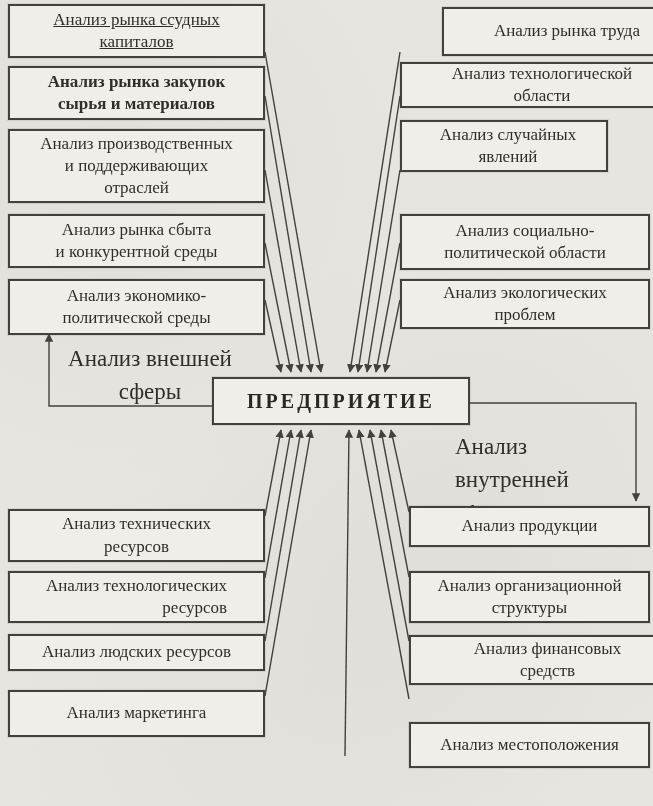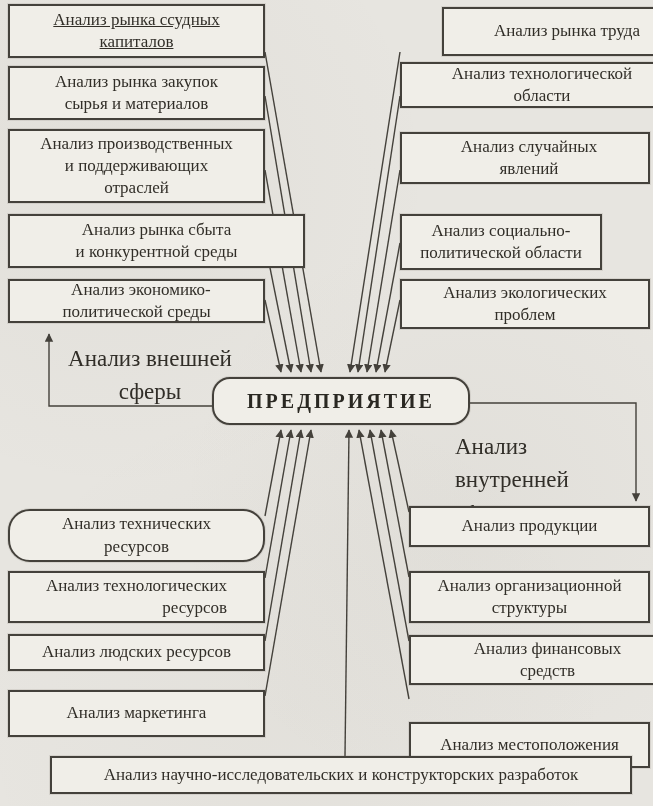--- a/index.html
+++ b/index.html
@@ -85,64 +85,63 @@
     <line x1="345" y1="756" x2="349" y2="430" marker-end="url(#ah)"></line>
 
     <polyline points="212,406 49,406 49,334" marker-end="url(#ah)"></polyline>
 
     <polyline points="470,403 636,403 636,501" marker-end="url(#ah)"></polyline>
   </svg>
 
   <div>
     <div class="box" style="left:8px;top:4px;width:257px;height:54px;text-decoration:underline;">Анализ рынка ссудных
 капиталов</div>
-    <div class="box" style="left:8px;top:66px;width:257px;height:54px;">Анализ рынка закупок
+    <div class="box" style="left:8px;top:66px;width:257px;height:54px;font-weight:bold;">Анализ рынка закупок
 сырья и материалов</div>
     <div class="box" style="left:8px;top:129px;width:257px;height:74px;">Анализ производственных
 и поддерживающих
 отраслей</div>
-    <div class="box" style="left:8px;top:214px;width:297px;height:54px;">Анализ рынка сбыта
+    <div class="box" style="left:8px;top:214px;width:257px;height:54px;">Анализ рынка сбыта
 и конкурентной среды</div>
-    <div class="box" style="left:8px;top:279px;width:257px;height:44px;text-align:right;">Анализ экономико-
+    <div class="box" style="left:8px;top:279px;width:257px;height:56px;">Анализ экономико-
 политической среды</div>
   </div>
 
   <div>
     <div class="box" style="left:400px;top:7px;width:250px;height:49px;margin-left:42px;">Анализ рынка труда</div>
     <div class="box" style="left:400px;top:62px;width:284px;height:46px;">Анализ технологической
 области</div>
-    <div class="box" style="left:400px;top:132px;width:250px;height:52px;padding-left:16px;">Анализ случайных
+    <div class="box" style="left:400px;top:120px;width:208px;height:52px;padding-left:16px;">Анализ случайных
 явлений</div>
-    <div class="box" style="left:400px;top:214px;width:202px;height:56px;">Анализ социально-
+    <div class="box" style="left:400px;top:214px;width:250px;height:56px;">Анализ социально-
 политической области</div>
     <div class="box" style="left:400px;top:279px;width:250px;height:50px;">Анализ экологических
 проблем</div>
   </div>
 
   <div class="flabel ext" style="left:60px;top:342px;width:180px;">Анализ внешней
 сферы</div>
   <div class="flabel int" style="left:455px;top:430px;width:130px;">Анализ
 внутренней
 сферы</div>
 
-  <div class="box center-box" style="left:212px;top:377px;width:258px;height:48px;border-radius:18px;">ПРЕДПРИЯТИЕ</div>
+  <div class="box center-box" style="left:212px;top:377px;width:258px;height:48px;">ПРЕДПРИЯТИЕ</div>
 
   <div>
-    <div class="box" style="left:8px;top:509px;width:257px;height:53px;border-radius:22px;">Анализ технических
+    <div class="box" style="left:8px;top:509px;width:257px;height:53px;">Анализ технических
 ресурсов</div>
     <div class="box" style="left:8px;top:571px;width:257px;height:52px;text-align:right;">Анализ технологических
 ресурсов</div>
     <div class="box" style="left:8px;top:634px;width:257px;height:37px;">Анализ людских ресурсов</div>
     <div class="box" style="left:8px;top:690px;width:257px;height:47px;text-align:center;">Анализ маркетинга</div>
   </div>
 
   <div>
     <div class="box" style="left:409px;top:506px;width:241px;height:41px;">Анализ продукции</div>
     <div class="box" style="left:409px;top:571px;width:241px;height:52px;">Анализ организационной
 структуры</div>
     <div class="box" style="left:409px;top:635px;width:277px;height:50px;">Анализ финансовых
 средств</div>
     <div class="box" style="left:409px;top:722px;width:241px;height:46px;">Анализ местоположения</div>
   </div>
 
-  <div class="box" style="left:50px;top:756px;width:582px;height:38px;">Анализ научно-исследовательских и конструкторских разработок</div>
 
 </div>
 
 </body></html>

